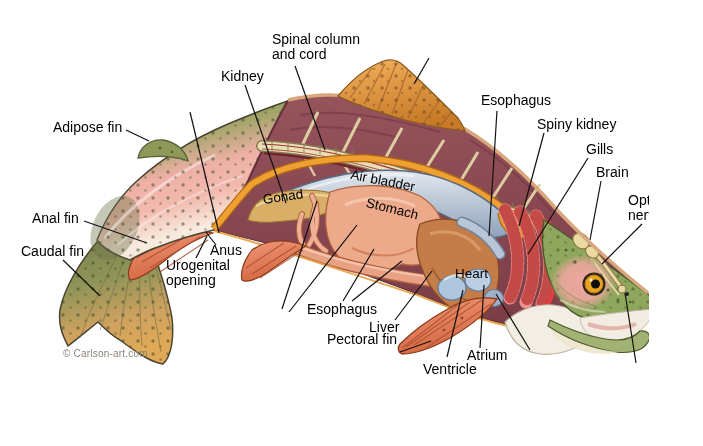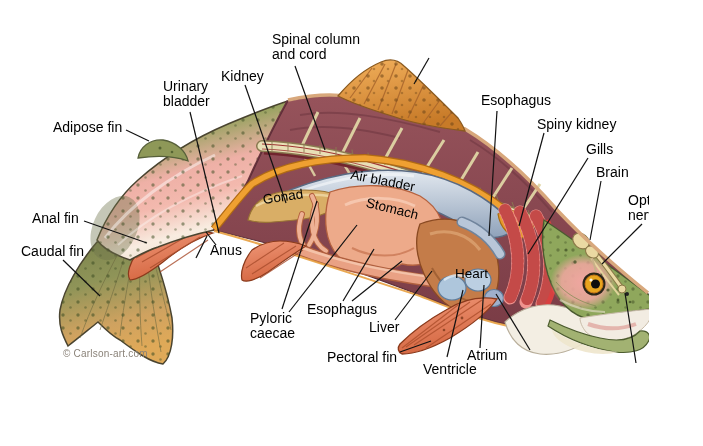--- a/index.html
+++ b/index.html
@@ -365,37 +365,35 @@
     <line x1="447" y1="357" x2="463" y2="290"></line>
     <line x1="480" y1="348" x2="484" y2="285"></line>
     <line x1="530" y1="350" x2="496" y2="294"></line>
     <line x1="636" y1="363" x2="625" y2="293"></line>
   </g>
 </svg>
 
 <div class="lbl" style="left:272px;top:32px">Spinal column
 and cord</div>
 <div class="lbl" style="left:221px;top:69px">Kidney</div>
-<div class="lbl" style="left:163px;top:79px">Urinary
-bladder</div>
 <div class="lbl" style="left:53px;top:120px">Adipose fin</div>
 <div class="lbl" style="left:481px;top:93px">Esophagus</div>
 <div class="lbl" style="left:537px;top:117px">Spiny kidney</div>
 <div class="lbl" style="left:586px;top:142px">Gills</div>
 <div class="lbl" style="left:596px;top:165px">Brain</div>
 <div class="lbl" style="left:628px;top:193px">Optic
 nerve</div>
 <div class="lbl" style="left:32px;top:211px">Anal fin</div>
 <div class="lbl" style="left:21px;top:244px">Caudal fin</div>
 <div class="lbl" style="left:210px;top:243px">Anus</div>
-<div class="lbl" style="left:250px;top:311px">Pyloric
-caecae</div>
+<div class="lbl" style="left:166px;top:258px">Urogenital
+opening</div>
 <div class="lbl" style="left:307px;top:302px">Esophagus</div>
 <div class="lbl" style="left:369px;top:320px">Liver</div>
-<div class="lbl" style="left:327px;top:350px">Pectoral fin</div>
+<div class="lbl" style="left:327px;top:332px">Pectoral fin</div>
 <div class="lbl" style="left:423px;top:362px">Ventricle</div>
 <div class="lbl" style="left:467px;top:348px">Atrium</div>
 
 <div class="lbl lbl-fig" style="left:262px;top:193px;transform:rotate(-8deg)">Gonad</div>
 <div class="lbl lbl-fig" style="left:368px;top:196px;transform:rotate(14deg)">Stomach</div>
 <div class="lbl lbl-fig" style="left:352px;top:168px;transform:rotate(11deg)">Air bladder</div>
 <div class="lbl lbl-fig" style="left:455px;top:267px">Heart</div>
 
 <div class="lbl credit" style="left:63px;top:348px">© Carlson-art.com</div>
 </div>

